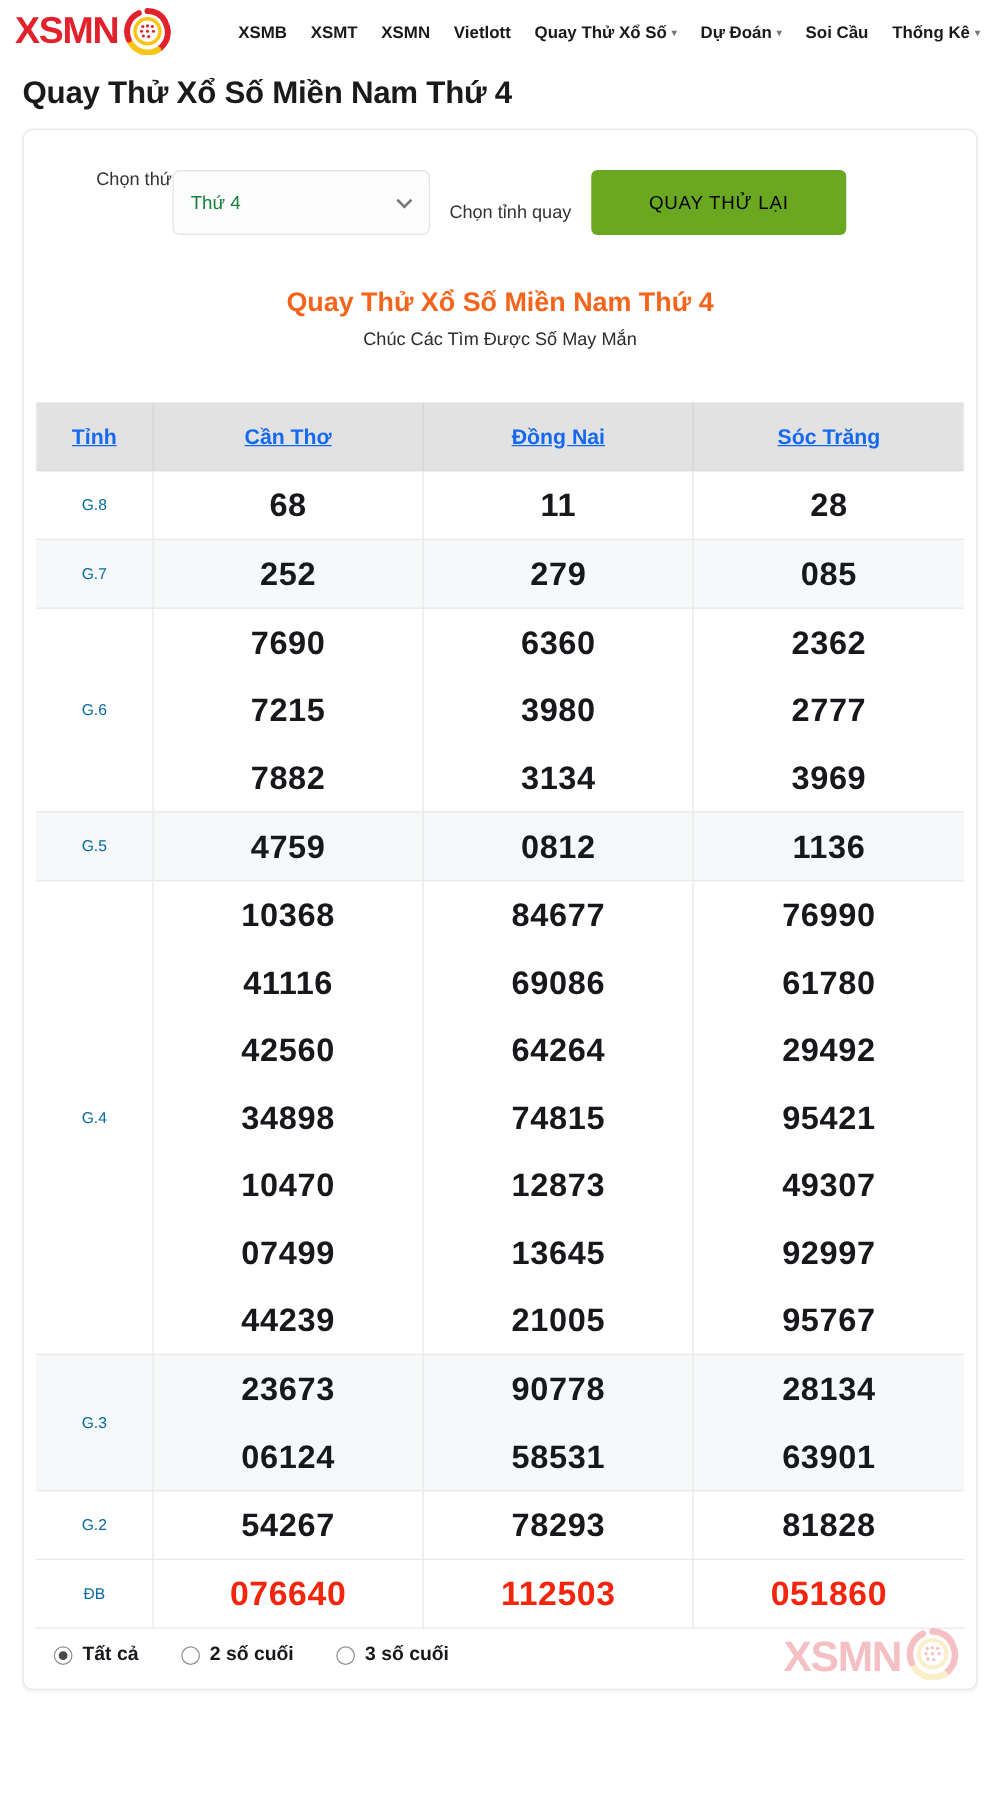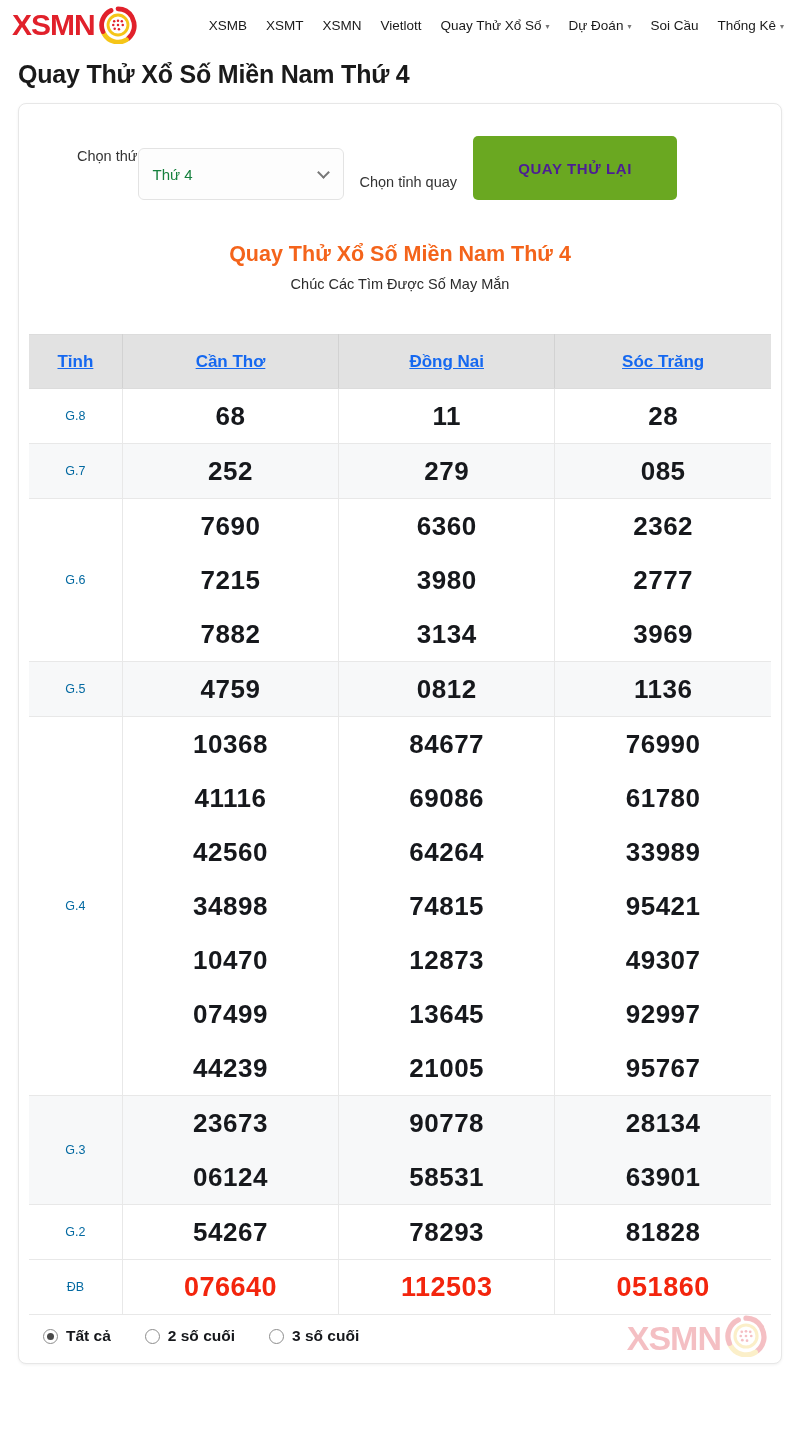--- a/index.html
+++ b/index.html
@@ -30,21 +30,21 @@
 
   .main-nav {
     margin-left: auto;
     display: flex;
     align-items: center;
     gap: 19px;
     padding-right: 6px;
   }
   .nav-item {
     font-size: 13.5px;
-    font-weight: 400;
+    font-weight: 700;
     color: #1a1a1a;
     white-space: nowrap;
     cursor: pointer;
     display: inline-flex;
     align-items: center;
     gap: 4px;
   }
   .caret {
     font-size: 8px;
     color: #777;
@@ -104,27 +104,27 @@
     position: absolute;
     right: 15px; top: 50%;
     width: 9px; height: 9px;
     margin-top: -6px;
     border-right: 2px solid #777;
     border-bottom: 2px solid #777;
     transform: rotate(45deg);
   }
   .spin-button {
     width: 204px;
-    height: 64px;
+    height: 52px;
     background: #6aa821;
     border: none;
     border-radius: 5px;
-    color: #4c1d95;
+    color: #000000;
     font-size: 15px;
-    font-weight: 700;
+    font-weight: 400;
     letter-spacing: 0.6px;
     cursor: pointer;
     font-family: "Liberation Sans", sans-serif;
   }
 
   
   .result-heading {
     text-align: center;
     font-size: 21.5px;
     font-weight: 700;
@@ -422,21 +422,21 @@
             <span class="num">69086</span>
             <span class="num">64264</span>
             <span class="num">74815</span>
             <span class="num">12873</span>
             <span class="num">13645</span>
             <span class="num">21005</span>
           </td>
           <td class="num-stack">
             <span class="num">76990</span>
             <span class="num">61780</span>
-            <span class="num">33989</span>
+            <span class="num">29492</span>
             <span class="num">95421</span>
             <span class="num">49307</span>
             <span class="num">92997</span>
             <span class="num">95767</span>
           </td>
         </tr>
         <tr class="stripe">
           <td class="prize-label">G.3</td>
           <td class="num-stack">
             <span class="num">23673</span>

